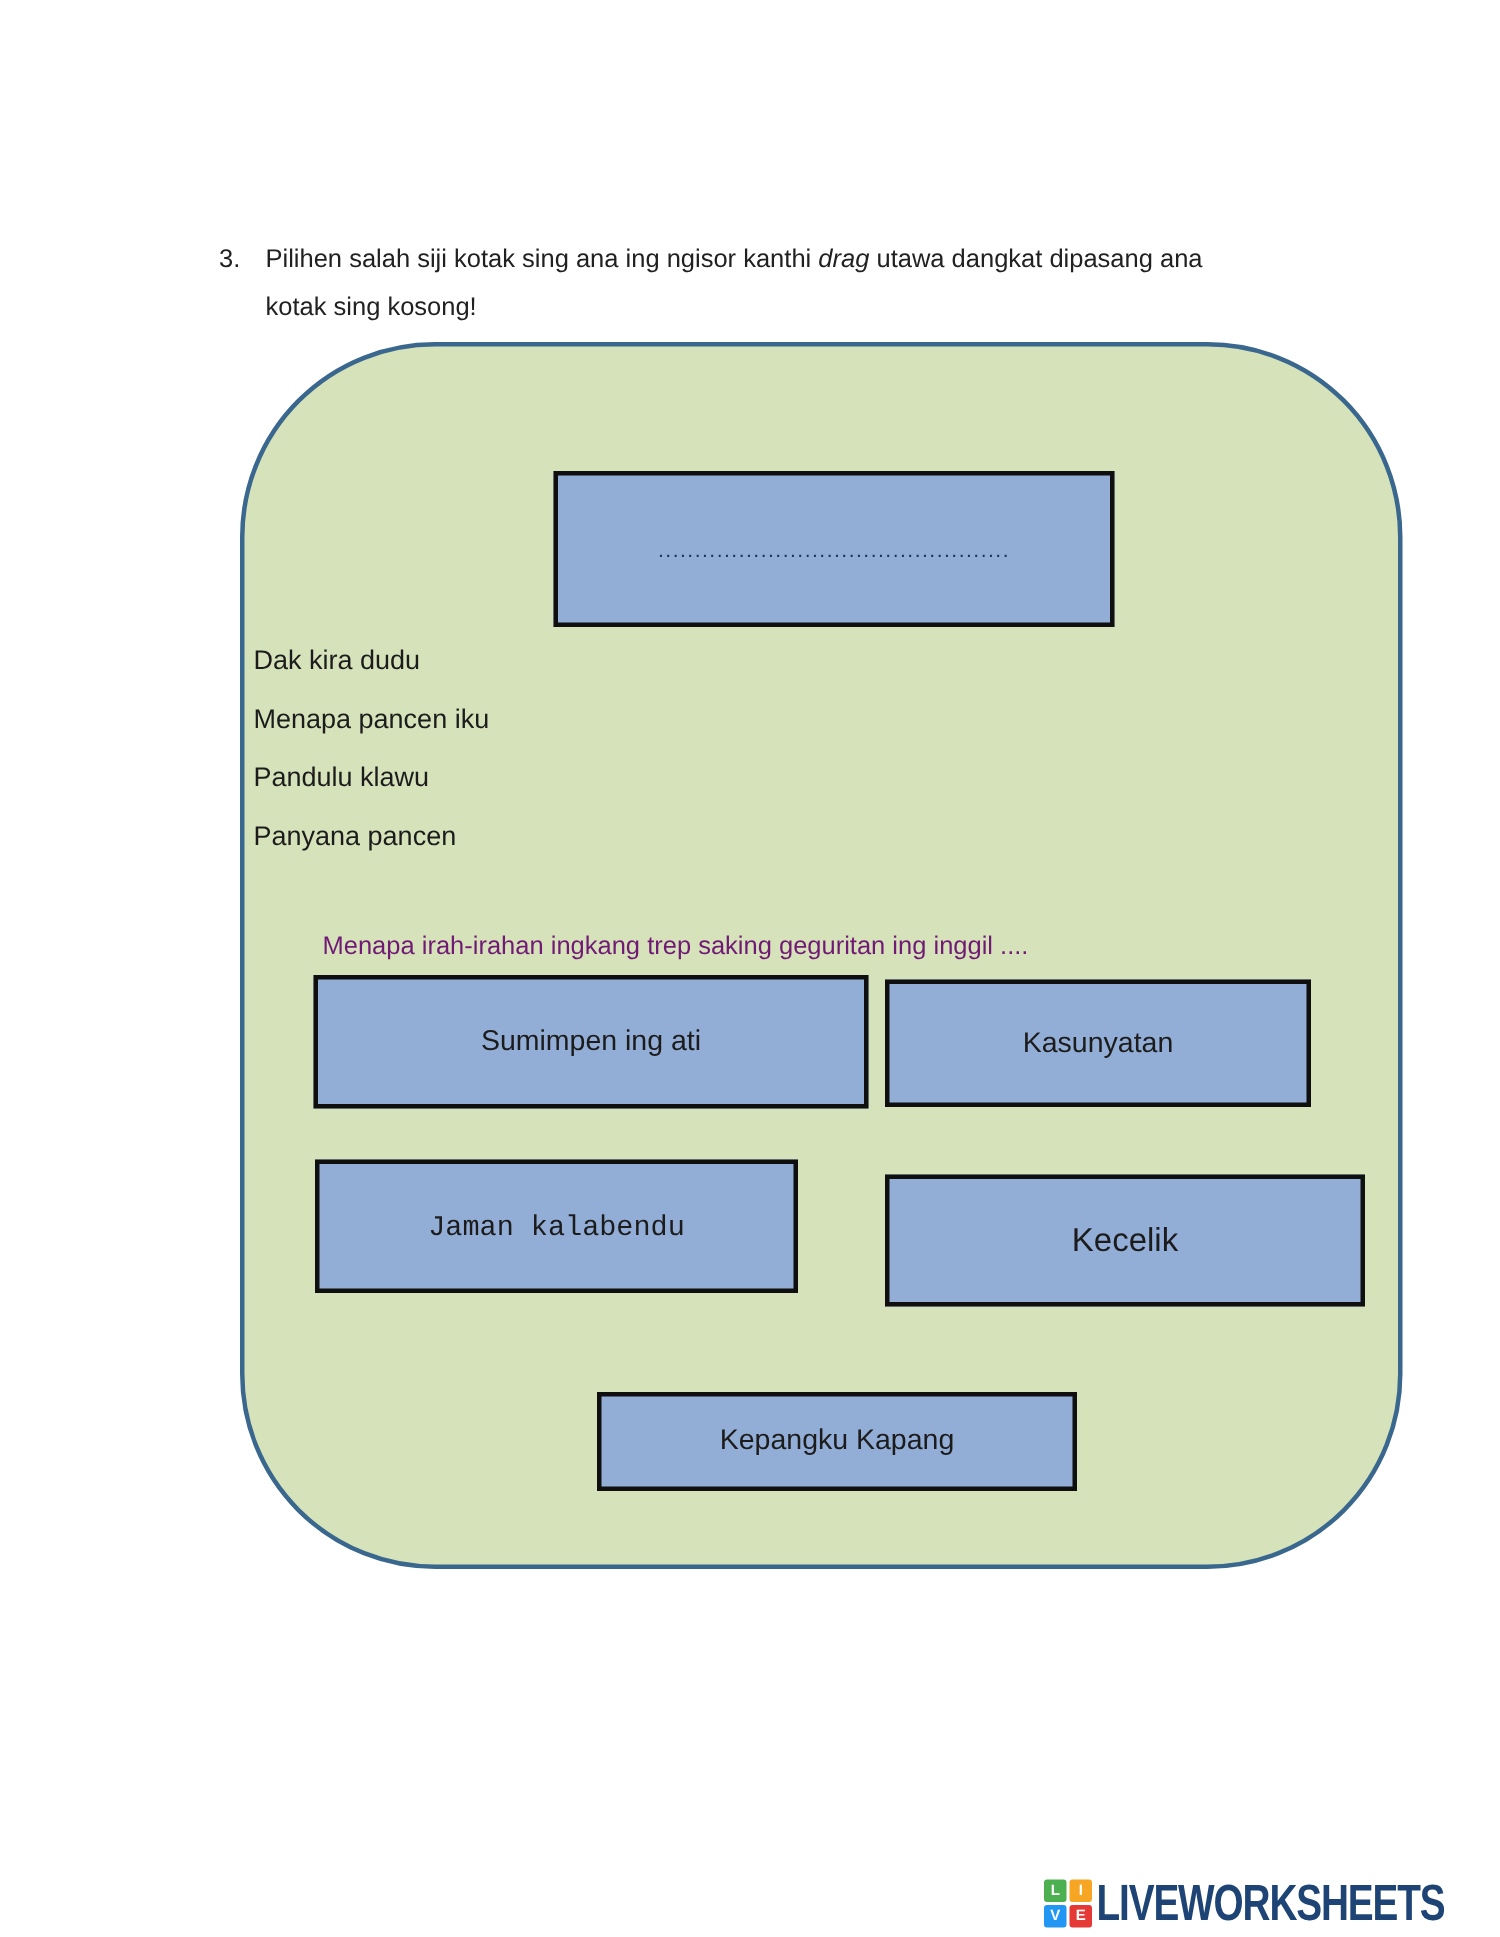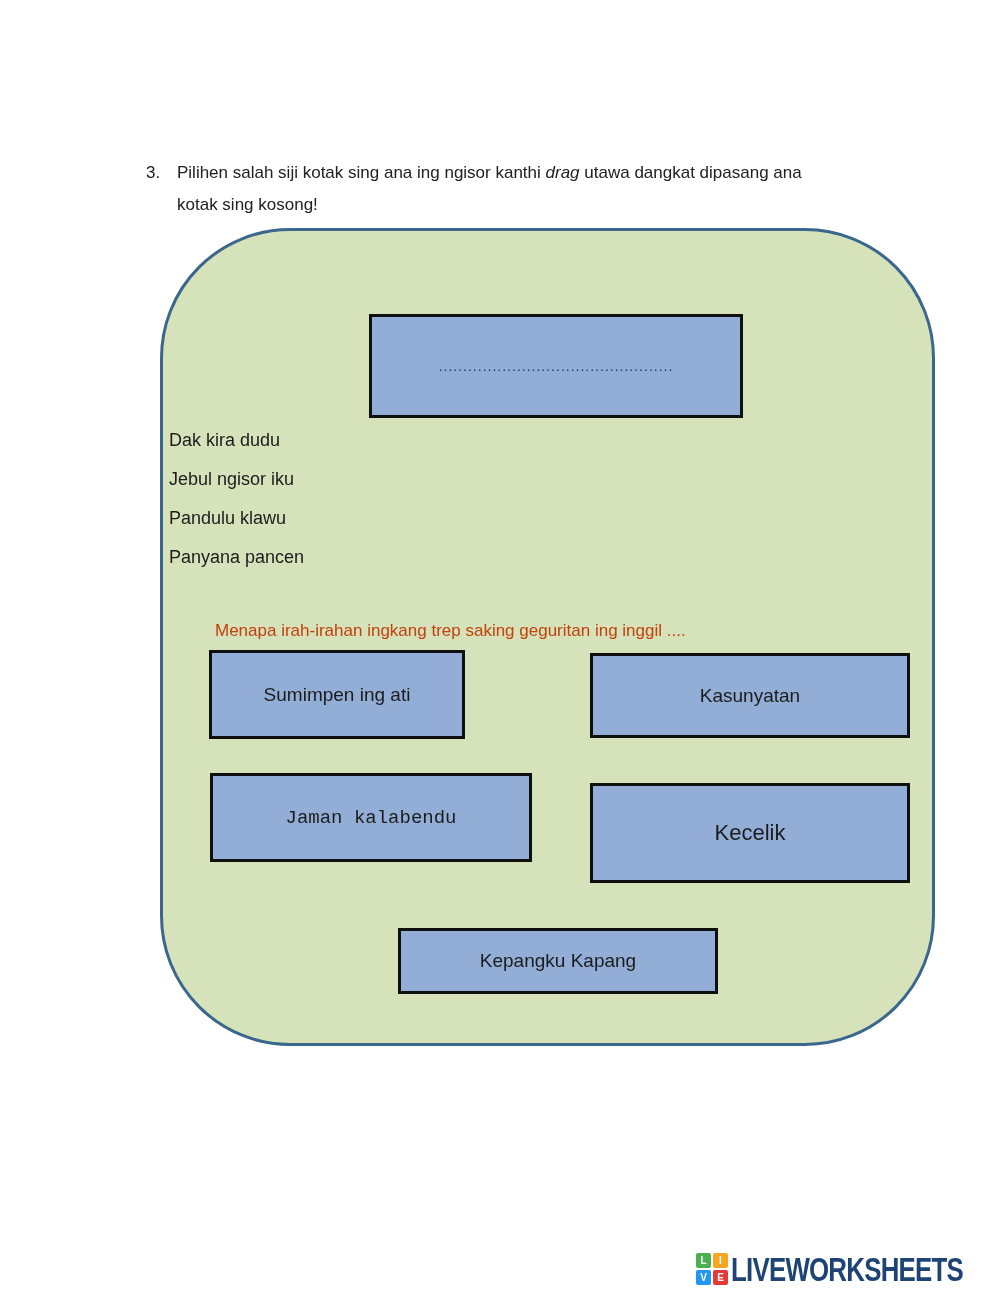--- a/index.html
+++ b/index.html
@@ -65,29 +65,29 @@
     font-size: 18px;
     line-height: 18px;
     margin-bottom: 21px;
     color: #1c1c1c;
   }
 
   .prompt {
     position: absolute;
     left: 52px; top: 390px;
     font-size: 17px;
-    color: #c2410c;
+    color: #701a75;
     white-space: nowrap;
   }
 
   .opt { font-size: 19px; }
-  .opt-1 { left: 46px;  top: 419px; width: 256px; height: 89px; }
-  .opt-2 { left: 427px; top: 422px; width: 320px; height: 85px; }
+  .opt-1 { left: 46px;  top: 419px; width: 370px; height: 89px; }
+  .opt-2 { left: 427px; top: 422px; width: 284px; height: 85px; }
   .opt-3 { left: 47px;  top: 542px; width: 322px; height: 89px; font-family: Liberation Mono, monospace; }
-  .opt-4 { left: 427px; top: 552px; width: 320px; height: 100px; font-size: 22px; }
+  .opt-4 { left: 427px; top: 552px; width: 320px; height: 88px; font-size: 22px; }
   .opt-5 { left: 235px; top: 697px; width: 320px; height: 66px; }
 
   
   .footer-logo {
     position: absolute;
     left: 696px; top: 1252px;
     display: flex;
     align-items: center;
     cursor: pointer;
   }
@@ -136,21 +136,21 @@
 </div>
 
 <div class="board">
 
   <div class="blue-box blank-box">
     <span class="dots">................................................</span>
   </div>
 
   <div class="poem">
     <div class="poem-line">Dak kira dudu</div>
-    <div class="poem-line">Jebul ngisor iku</div>
+    <div class="poem-line">Menapa pancen iku</div>
     <div class="poem-line">Pandulu klawu</div>
     <div class="poem-line">Panyana pancen</div>
   </div>
 
   <div class="prompt">Menapa irah-irahan ingkang trep saking geguritan ing inggil ....</div>
 
   <div class="blue-box opt opt-1">
     <span>Sumimpen ing ati</span>
   </div>
   <div class="blue-box opt opt-2">

